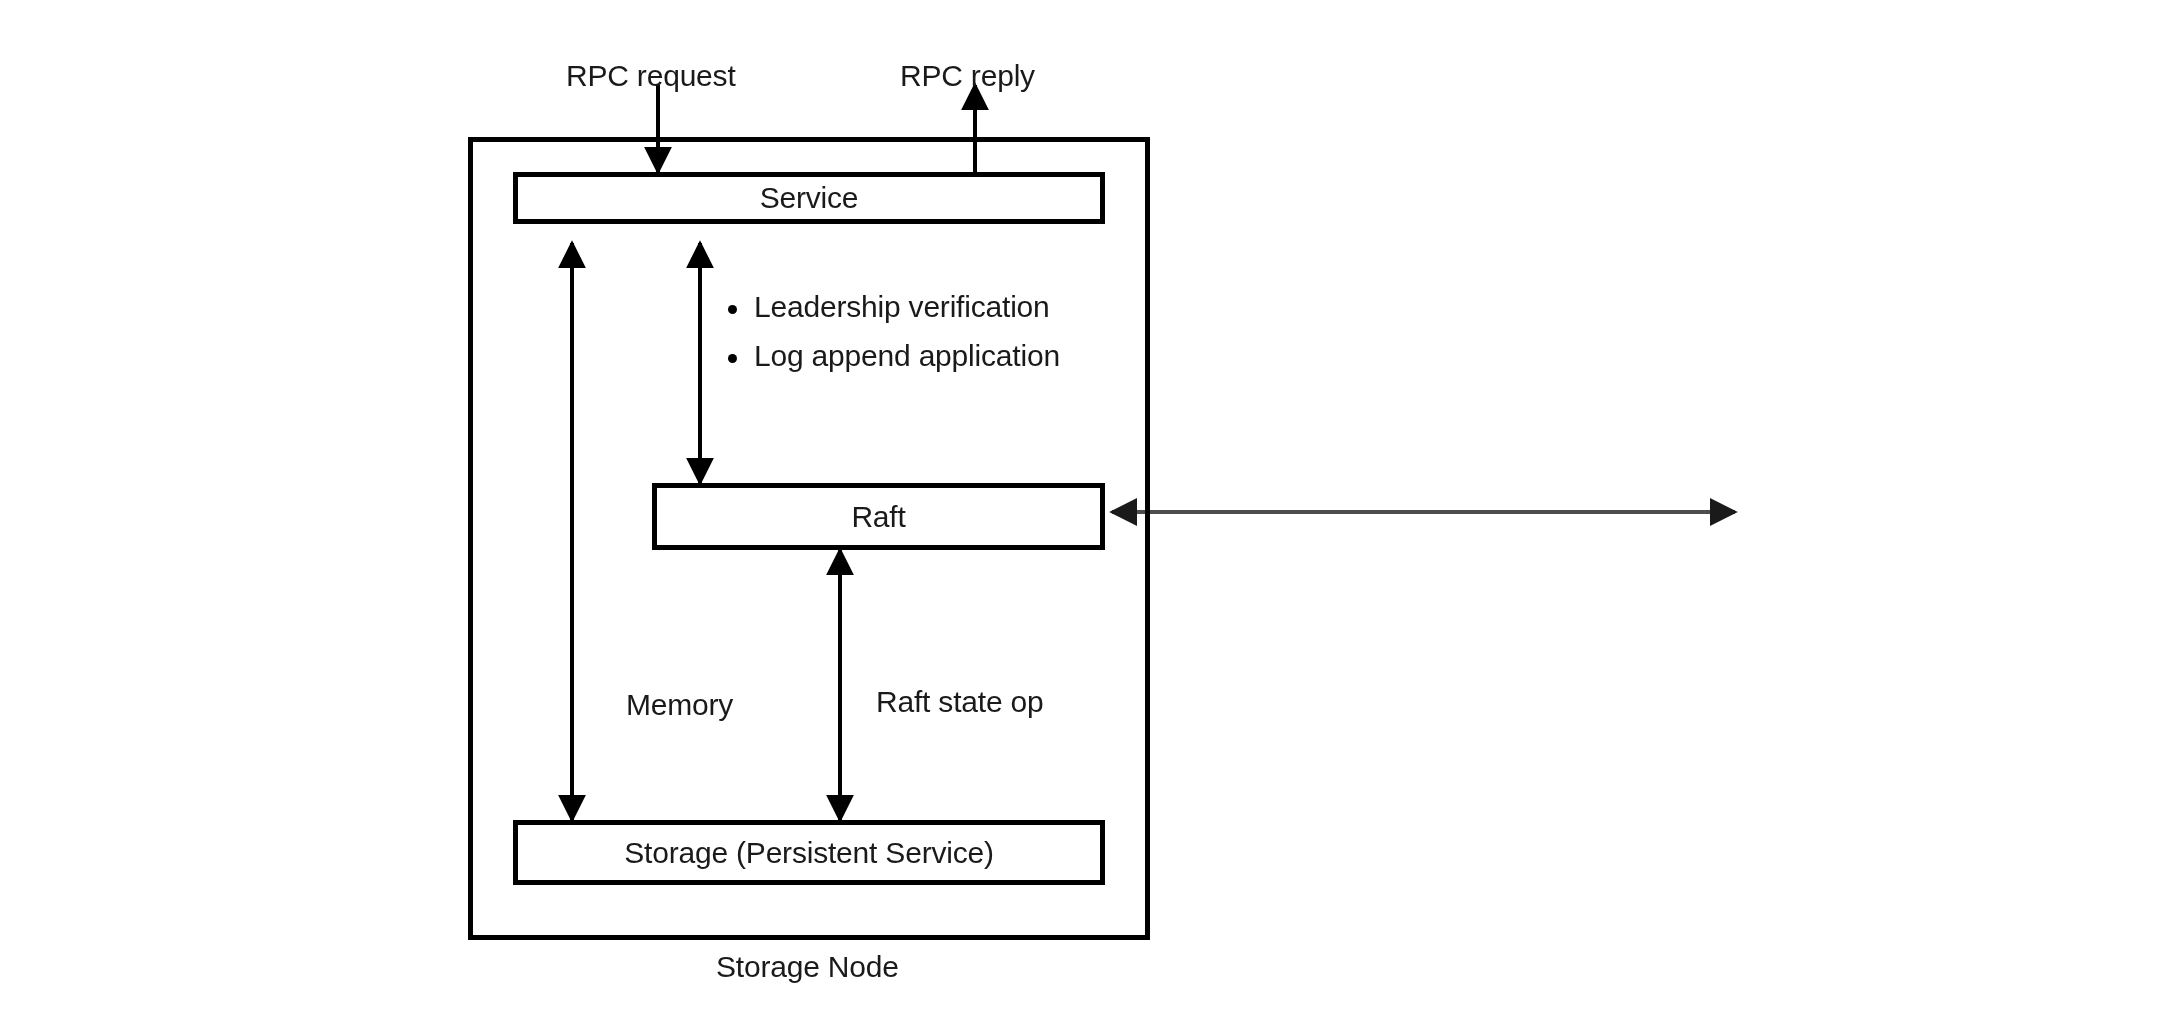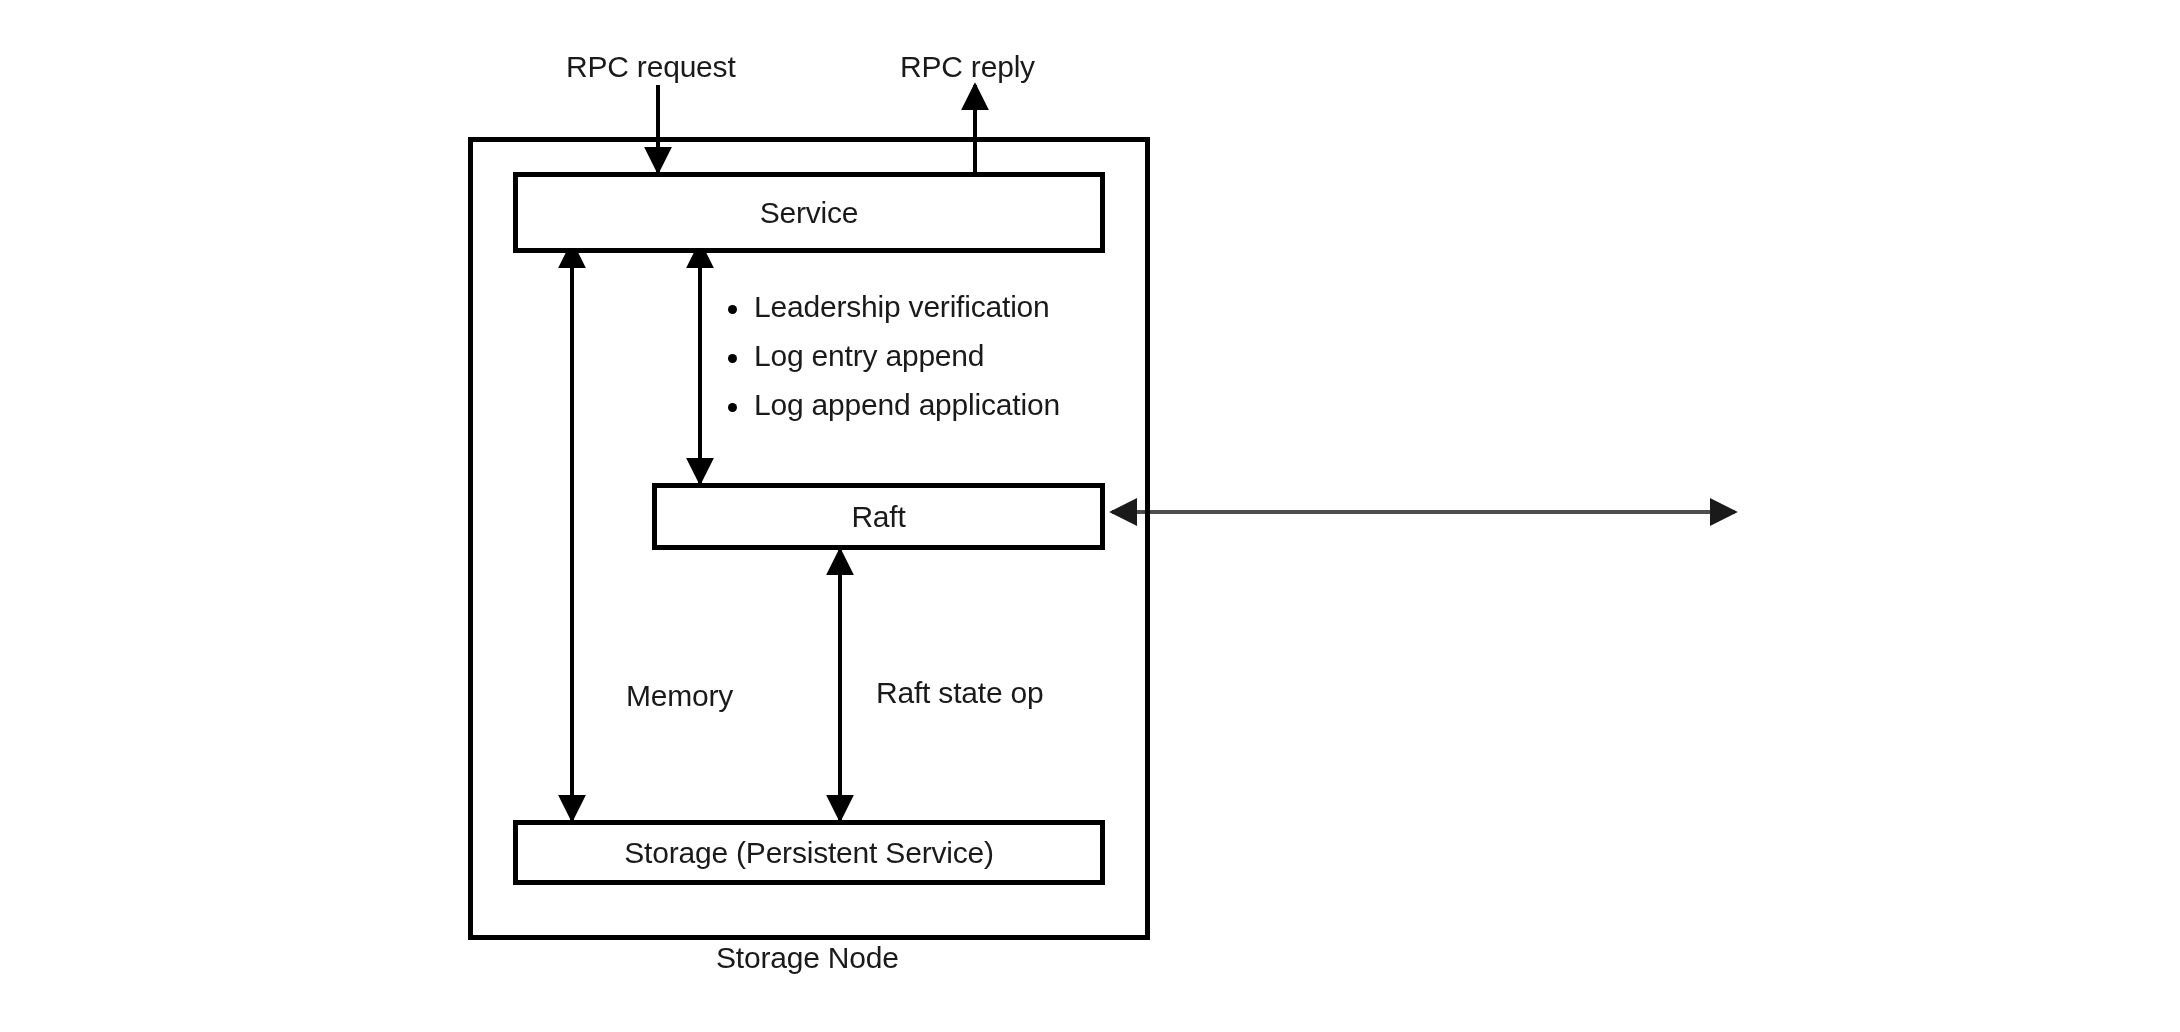--- a/index.html
+++ b/index.html
@@ -47,20 +47,21 @@
     letter-spacing: -0.2px;
     white-space: nowrap;
   }
   .free-label {
     position: absolute;
     font-size: 30px;
     color: #1a1a1a;
     font-family: "Liberation Sans", sans-serif;
     letter-spacing: -0.2px;
     white-space: nowrap;
+    margin-top: 9px;
   }
   .bullet-list {
     position: absolute;
     list-style: none;
     margin: 0;
     padding: 0;
   }
   .bullet-list li {
     position: relative;
     font-size: 30px;
@@ -111,39 +112,38 @@
 
     <line x1="700" y1="243" x2="700" y2="483" stroke="#000000" stroke-width="4" marker-start="url(#arrowStartBlack)" marker-end="url(#arrowEndBlack)"></line>
 
     <line x1="840" y1="550" x2="840" y2="820" stroke="#000000" stroke-width="4" marker-start="url(#arrowStartBlack)" marker-end="url(#arrowEndBlack)"></line>
 
     <line x1="1112" y1="512" x2="1735" y2="512" stroke="#4d4d4d" stroke-width="4" marker-start="url(#arrowStartGray)" marker-end="url(#arrowEndGray)"></line>
   </svg>
 
   <div class="outer-box" style="left:468px; top:137px; width:682px; height:803px;"></div>
 
-  <div class="node-box" style="left:513px; top:172px; width:592px; height:81px;">
+  <div class="node-box" style="left:513px; top:172px; width:592px; height:52px;">
     <span class="box-label">Service</span>
   </div>
 
   <div class="node-box" style="left:652px; top:483px; width:453px; height:67px;">
     <span class="box-label">Raft</span>
   </div>
 
   <div class="node-box" style="left:513px; top:820px; width:592px; height:65px;">
     <span class="box-label">Storage (Persistent Service)</span>
   </div>
 
   <div class="free-label" style="left:566px; top:50px;">RPC request</div>
 
   <div class="free-label" style="left:900px; top:50px;">RPC reply</div>
 
   <ul class="bullet-list" style="left:728px; top:290px;">
     <li>Leadership verification</li>
-    <li>Log entry append</li>
     <li>Log append application</li>
   </ul>
 
 
   <div class="free-label" style="left:626px; top:679px;">Memory</div>
 
   <div class="free-label" style="left:876px; top:676px;">Raft state op</div>
 
   <div class="free-label" style="left:716px; top:941px;">Storage Node</div>
 

